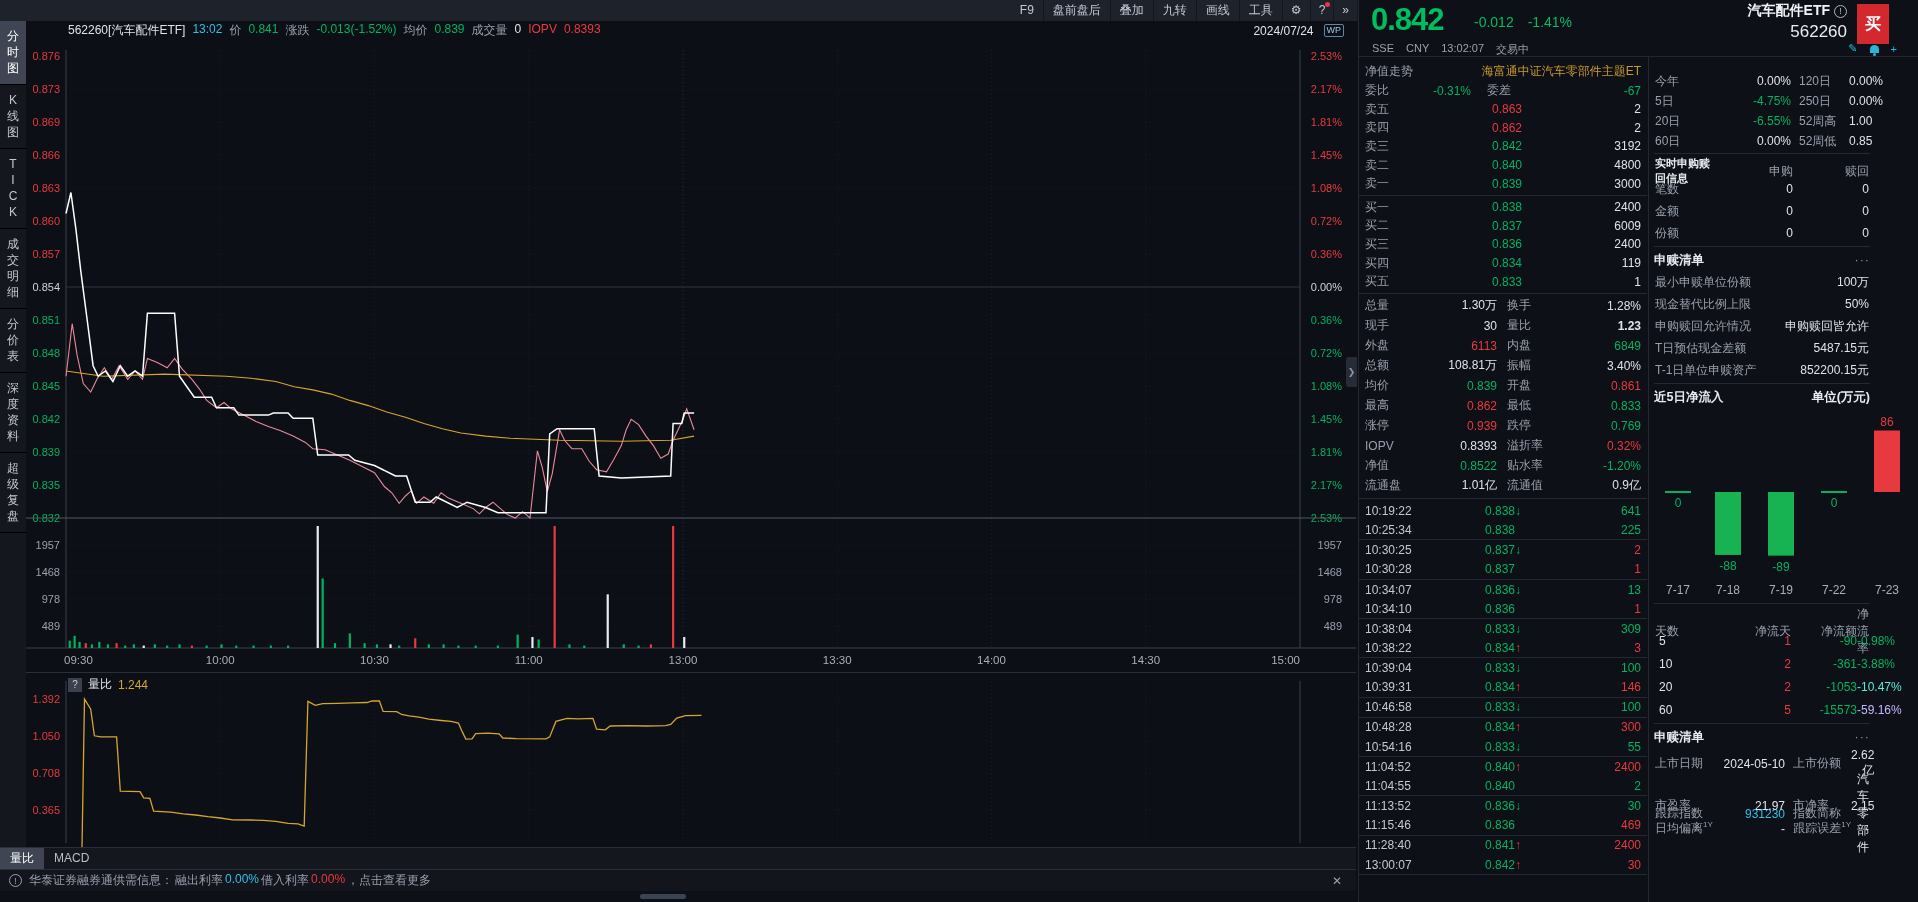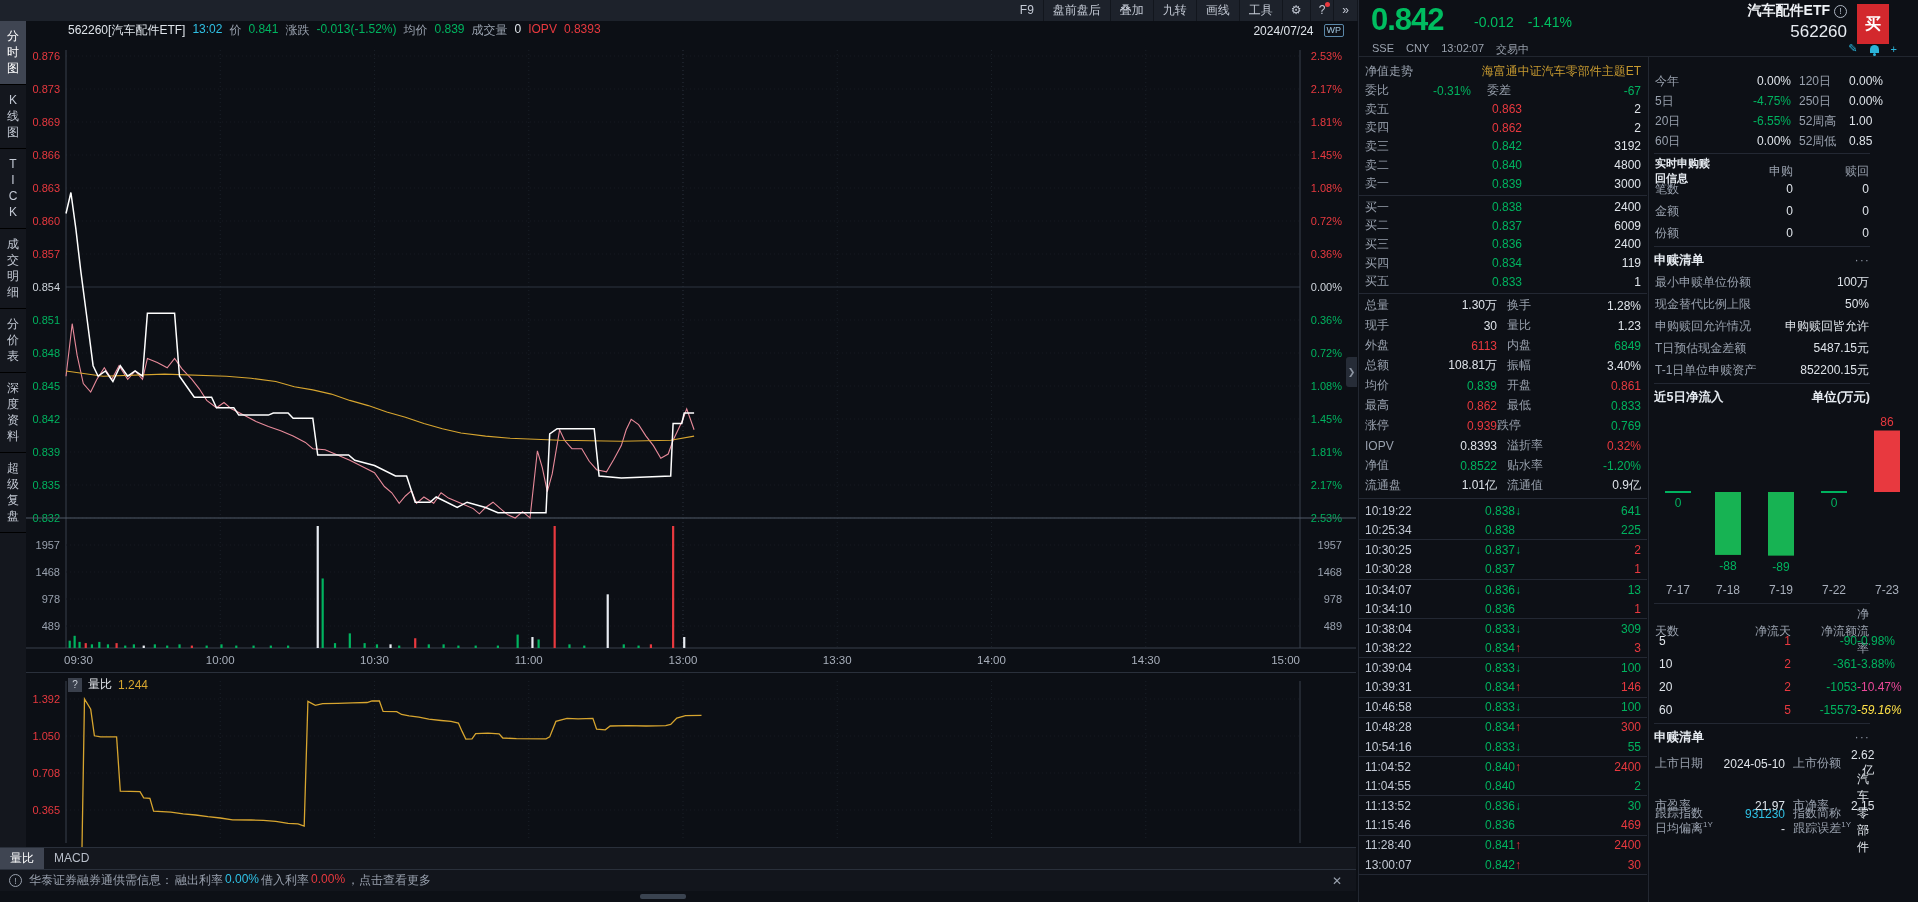--- a/index.html
+++ b/index.html
@@ -440,21 +440,21 @@
         <div class="row r-stat">
           <span class="lbl">总量</span>
           <span class="ra" style="color: rgb(223, 228, 234);">1.30万</span>
           <span class="lbl" style="padding-left: 10px;">换手</span>
           <span class="ra" style="color: rgb(223, 228, 234);">1.28%</span>
         </div>
         <div class="row r-stat">
           <span class="lbl">现手</span>
           <span class="ra" style="color: rgb(223, 228, 234);">30</span>
           <span class="lbl" style="padding-left: 10px;">量比</span>
-          <span class="ra" style="color: rgb(223, 228, 234);">1.23</span>
+          <span class="ra" style="color: rgb(223, 228, 234); font-weight: bold;">1.23</span>
         </div>
         <div class="row r-stat">
           <span class="lbl">外盘</span>
           <span class="ra" style="color: rgb(232, 57, 63);">6113</span>
           <span class="lbl" style="padding-left: 10px;">内盘</span>
           <span class="ra" style="color: rgb(0, 179, 95);">6849</span>
         </div>
         <div class="row r-stat">
           <span class="lbl">总额</span>
           <span class="ra" style="color: rgb(223, 228, 234);">108.81万</span>
@@ -469,21 +469,21 @@
         </div>
         <div class="row r-stat">
           <span class="lbl">最高</span>
           <span class="ra" style="color: rgb(232, 57, 63);">0.862</span>
           <span class="lbl" style="padding-left: 10px;">最低</span>
           <span class="ra" style="color: rgb(0, 179, 95);">0.833</span>
         </div>
         <div class="row r-stat">
           <span class="lbl">涨停</span>
           <span class="ra" style="color: rgb(232, 57, 63);">0.939</span>
-          <span class="lbl" style="">跌停</span>
+          <span class="lbl" style="padding-left: 10px;">跌停</span>
           <span class="ra" style="color: rgb(0, 179, 95);">0.769</span>
         </div>
         <div class="row r-stat">
           <span class="lbl">IOPV</span>
           <span class="ra" style="color: rgb(223, 228, 234);">0.8393</span>
           <span class="lbl" style="padding-left: 10px;">溢折率</span>
           <span class="ra" style="color: rgb(232, 57, 63);">0.32%</span>
         </div>
         <div class="row r-stat">
           <span class="lbl">净值</span>
@@ -723,27 +723,27 @@
         <div class="row r-flow">
           <span style="color: rgb(223, 228, 234); padding-left: 4px;">10</span>
           <span class="ra" style="color: rgb(232, 57, 63);">2</span>
           <span class="ra" style="color: rgb(0, 179, 95);">-361</span>
           <span class="ra" style="color: rgb(0, 179, 95);">-3.88%</span>
         </div>
         <div class="row r-flow">
           <span style="color: rgb(223, 228, 234); padding-left: 4px;">20</span>
           <span class="ra" style="color: rgb(232, 57, 63);">2</span>
           <span class="ra" style="color: rgb(0, 179, 95);">-1053</span>
-          <span class="ra" style="color: #ec4899;">-10.47%</span>
+          <span class="ra" style="color: #5eead4;">-10.47%</span>
         </div>
         <div class="row r-flow">
           <span style="color: rgb(223, 228, 234); padding-left: 4px;">60</span>
           <span class="ra" style="color: rgb(232, 57, 63);">5</span>
           <span class="ra" style="color: rgb(0, 179, 95);">-15573</span>
-          <span class="ra" style="color: #fde047; font-style: italic;">-59.16%</span>
+          <span class="ra" style="color: #c4b5fd;">-59.16%</span>
         </div>
         <div class="divider"></div>
         <div class="sec-head">
           <span>申赎清单</span>
           <span class="dots">···</span>
         </div>
         <div class="row r-base">
           <span class="lbl">上市日期</span>
           <span class="ra" style="color: rgb(223, 228, 234);">2024-05-10</span>
           <span class="lbl" style="padding-left: 8px;">上市份额</span>

